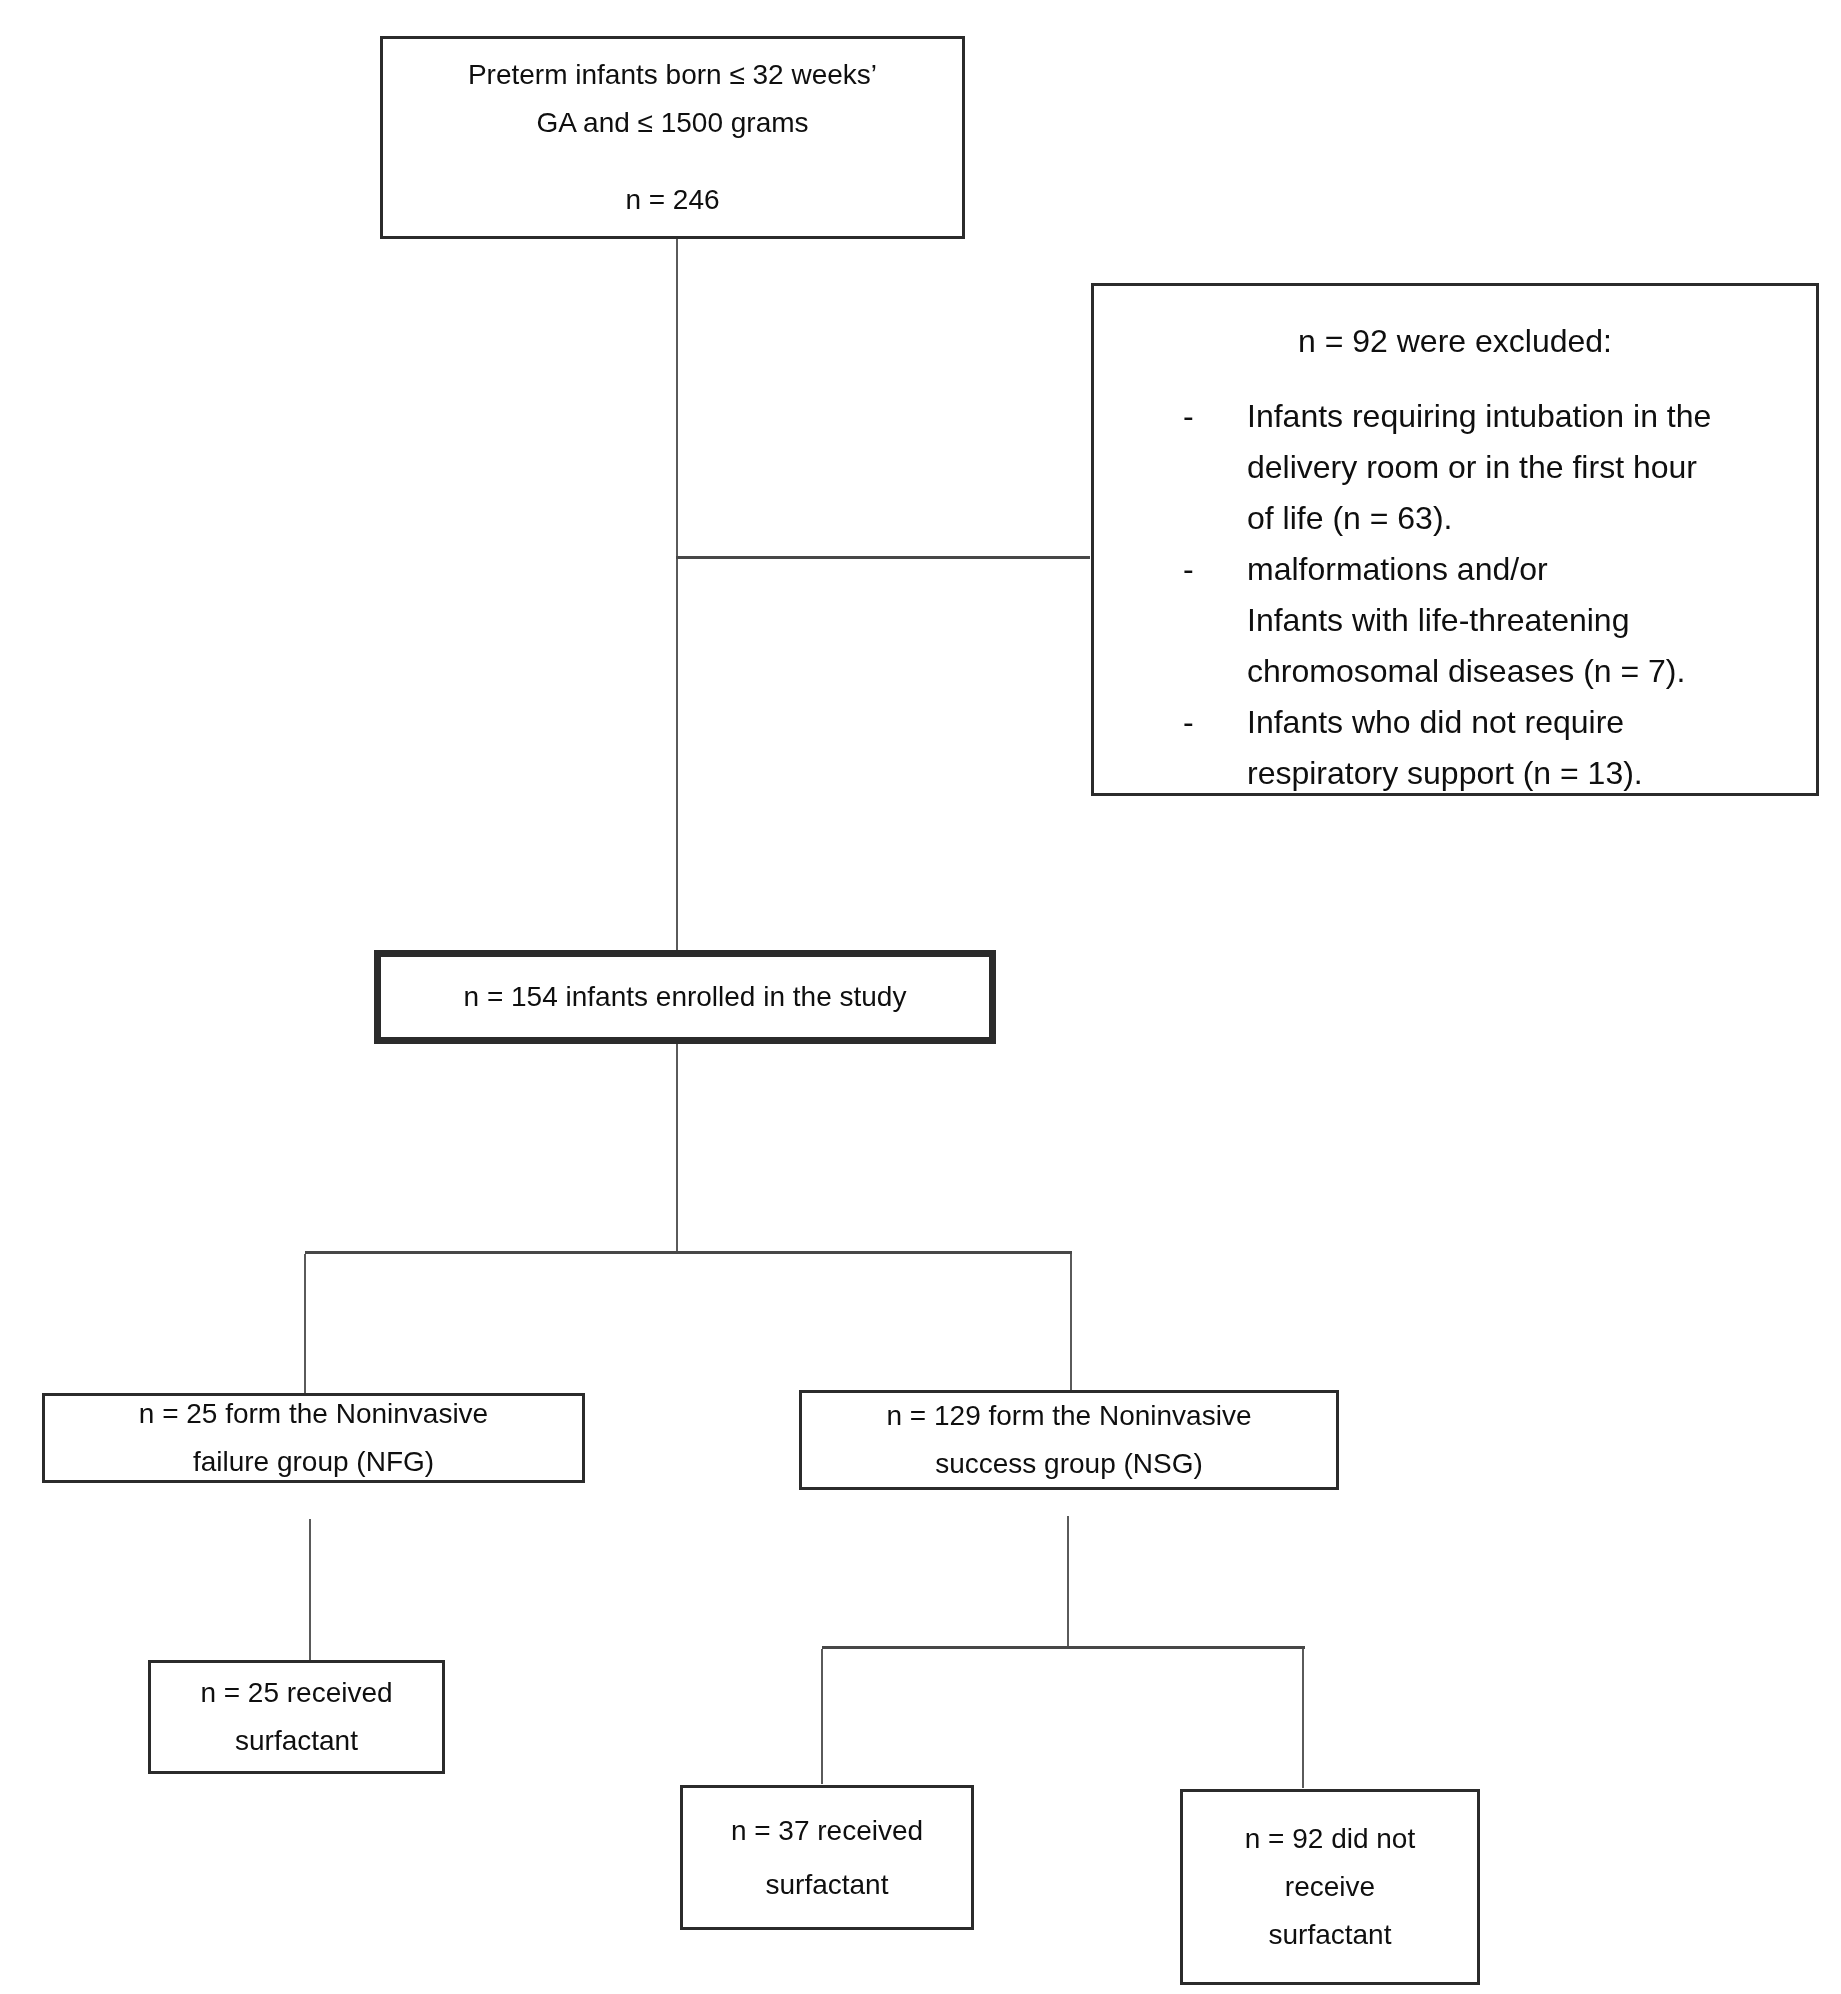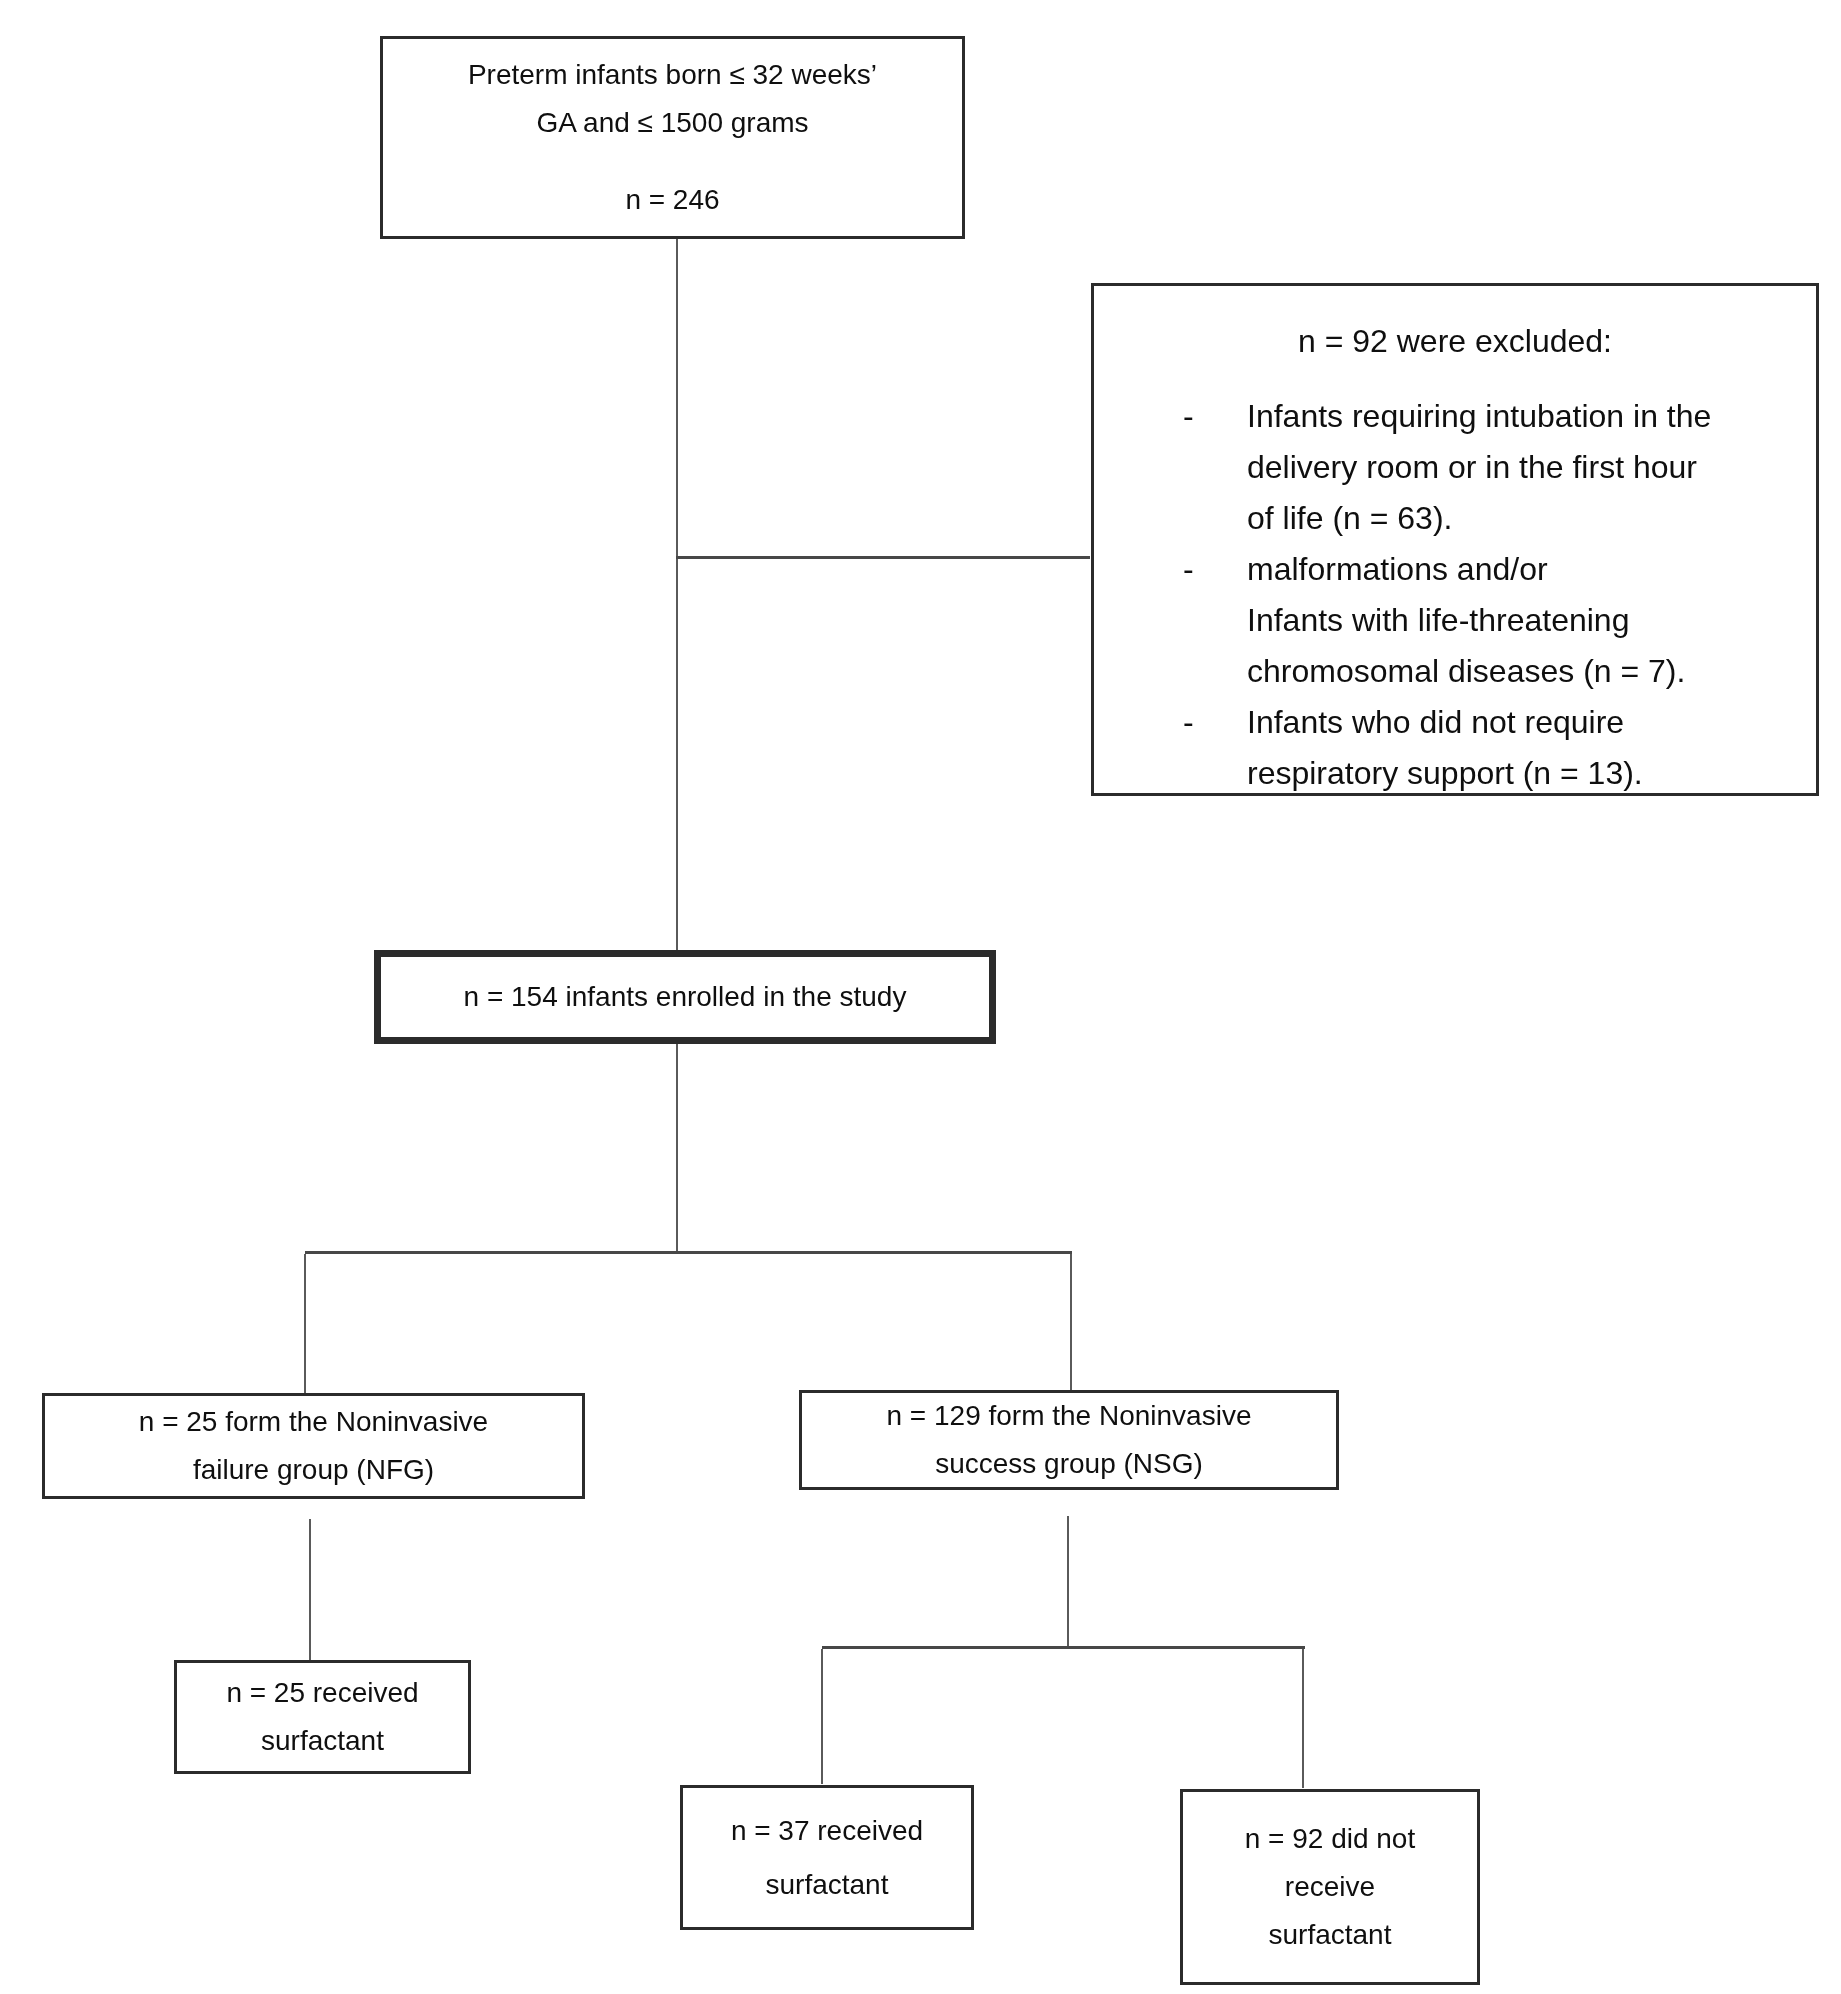--- a/index.html
+++ b/index.html
@@ -126,31 +126,31 @@
           <div>respiratory support (n = 13).</div>
         </div>
       </div>
     </div>
   </div>
 
   <div class="box" id="box-enrolled" style="left:374px; top:950px; width:622px; height:94px;">
     <div class="t">n = 154 infants enrolled in the study</div>
   </div>
 
-  <div class="box" id="box-nfg" style="left:42px; top:1393px; width:543px; height:106px;">
+  <div class="box" id="box-nfg" style="left:42px; top:1393px; width:543px; height:90px;">
     <div class="t">n = 25 form the Noninvasive</div>
     <div class="t">failure group (NFG)</div>
   </div>
 
   <div class="box" id="box-nsg" style="left:799px; top:1390px; width:540px; height:100px;">
     <div class="t">n = 129 form the Noninvasive</div>
     <div class="t">success group (NSG)</div>
   </div>
 
-  <div class="box" id="box-nfg-surf" style="left:174px; top:1660px; width:297px; height:114px;">
+  <div class="box" id="box-nfg-surf" style="left:148px; top:1660px; width:297px; height:114px;">
     <div class="t">n = 25 received</div>
     <div class="t">surfactant</div>
   </div>
 
   <div class="box" id="box-nsg-surf" style="left:680px; top:1785px; width:294px; height:145px;gap:6px;">
     <div class="t">n = 37 received</div>
     <div class="t">surfactant</div>
   </div>
 
   <div class="box" id="box-nsg-nosurf" style="left:1180px; top:1789px; width:300px; height:196px;">

